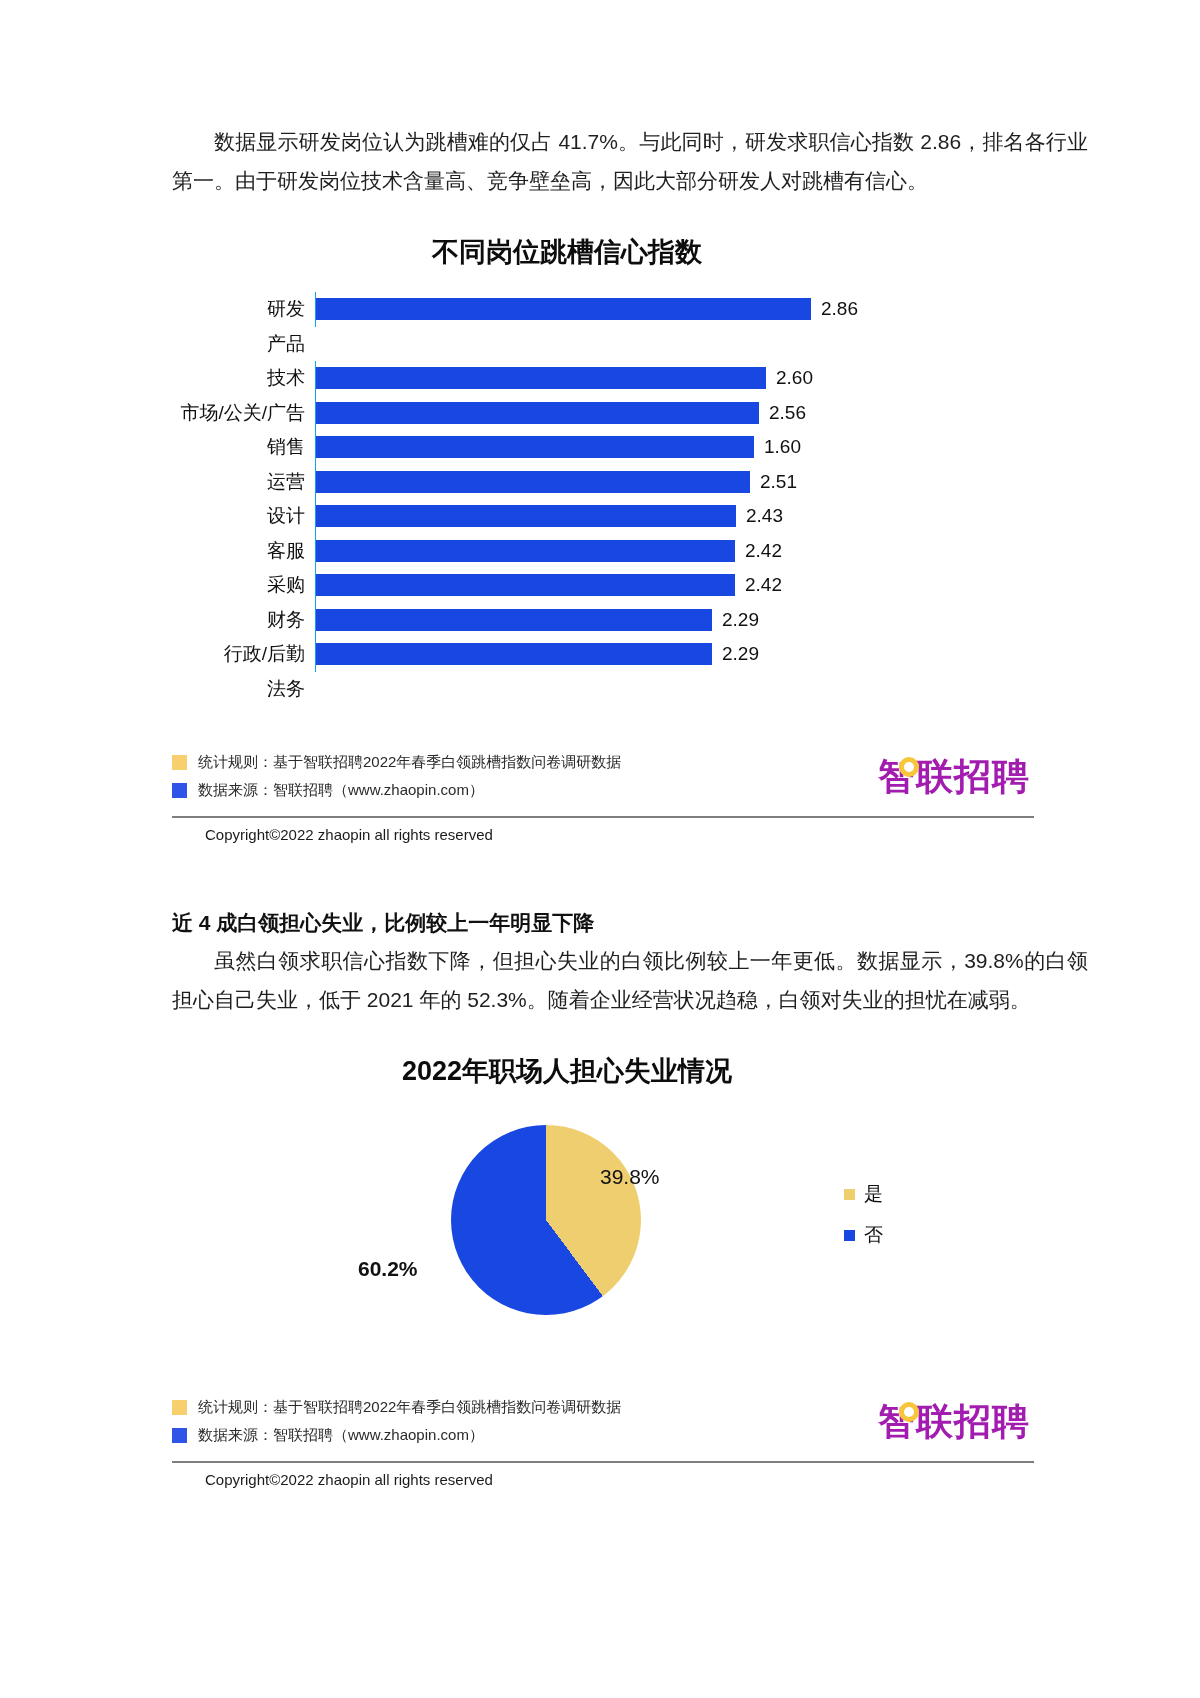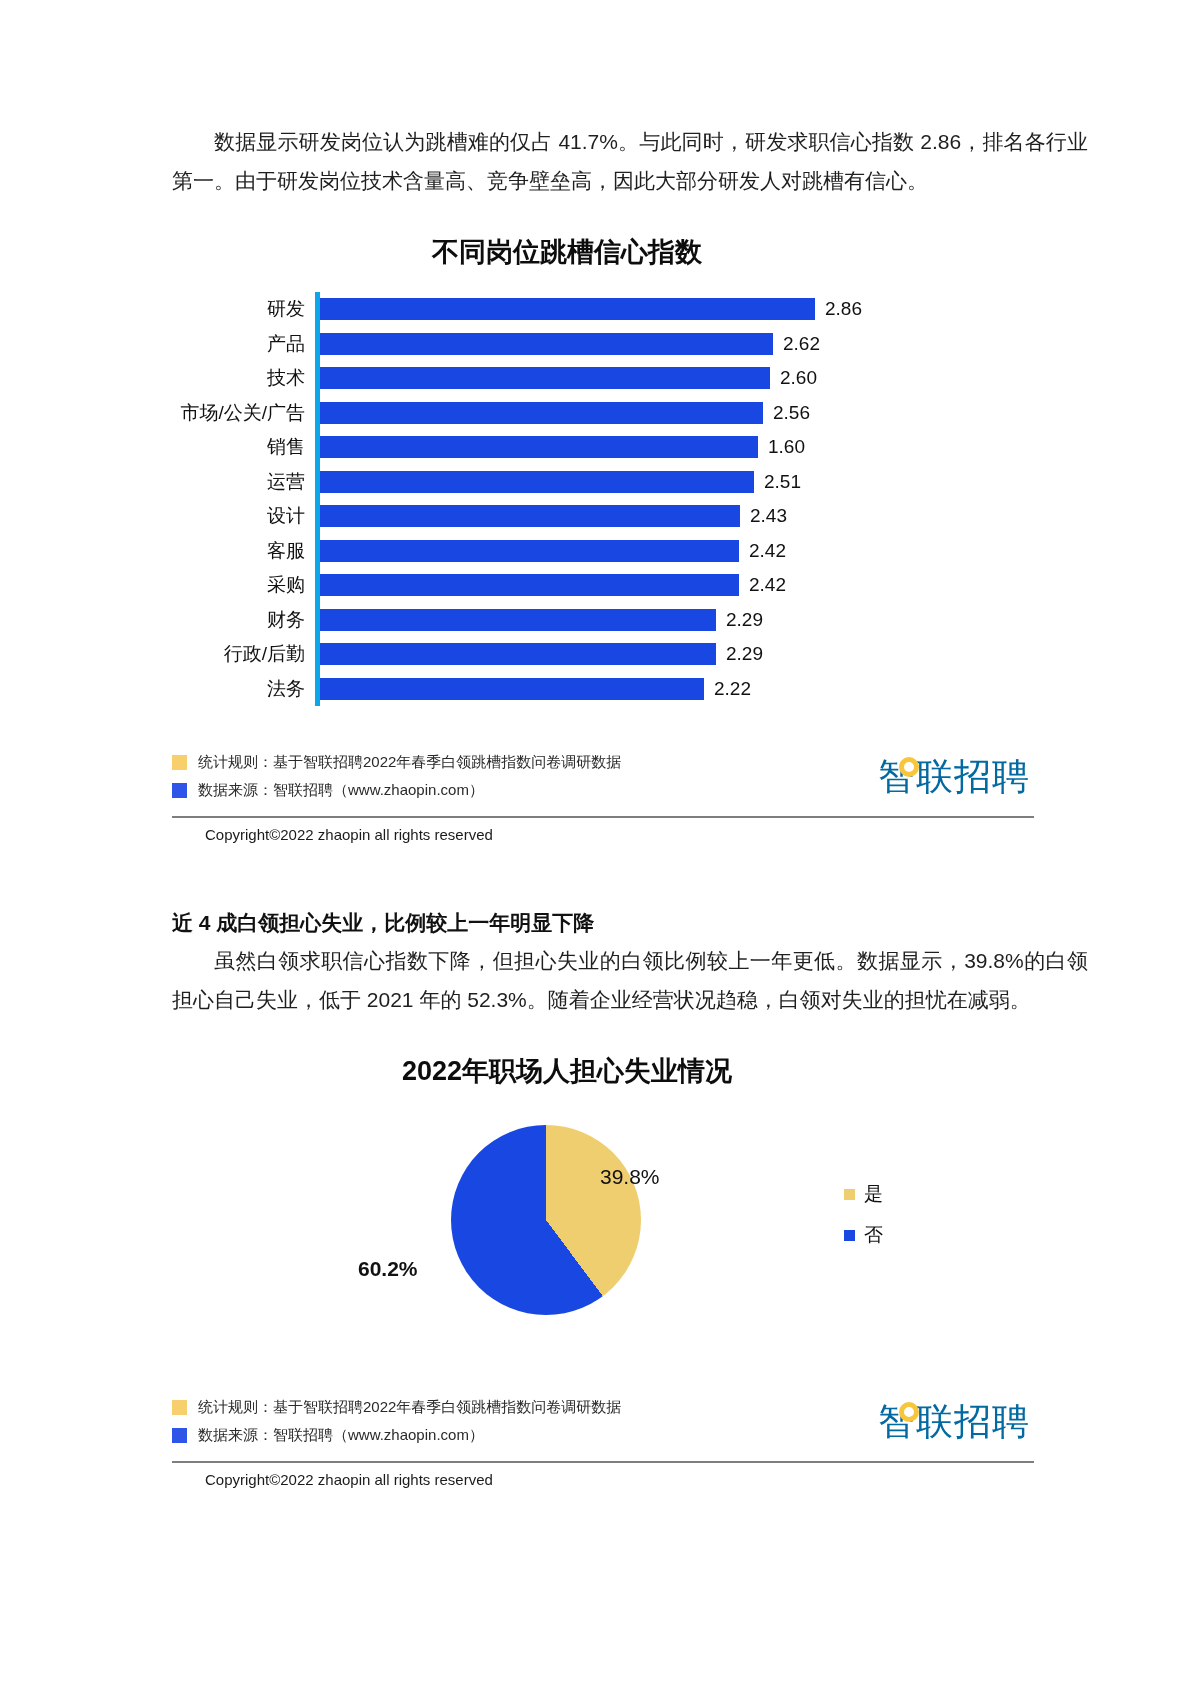--- a/index.html
+++ b/index.html
@@ -28,37 +28,37 @@
 
   
   .bar-chart{margin-top:22px;width:860px;}
   .bar-row{display:flex;align-items:center;height:34.5px;}
   .bar-label{
     width:133px;text-align:right;padding-right:10px;
     font-size:19px;color:#111;flex:none;white-space:nowrap;
   }
   .bar-track{
     position:relative;flex:1;height:100%;
-    border-left:5px solid #0ea5e9;
+    border-left:1px solid #0ea5e9;
     display:flex;align-items:center;
   }
   .bar{height:22px;flex:none;}
   .bar-value{font-size:19px;color:#111;margin-left:10px;white-space:nowrap;}
 
   
   .chart-footer{
     margin-top:42px;width:862px;
     display:flex;justify-content:space-between;align-items:center;
   }
   .footer2{margin-top:64px;}
   .legend-line{display:flex;align-items:center;height:28px;}
   .legend-sq{width:15px;height:15px;flex:none;margin-right:11px;}
   .legend-text{font-size:15px;color:#2a2a2a;white-space:nowrap;}
   .zl-logo{
-    position:relative;font-size:37px;font-weight:400;color:#0369a1;
+    position:relative;font-size:37px;font-weight:700;color:#a21caf;
     letter-spacing:1px;line-height:1;padding-right:4px;white-space:nowrap;
   }
   .zl-ring{
     position:absolute;left:21px;top:-1px;width:10px;height:10px;
     border:5px solid #f7c63c;border-radius:50%;background:#fff;box-sizing:content-box;
   }
   .divider{
     width:862px;border:none;border-top:2px solid #7e7e7e;
     margin:12px 0 8px 0;
   }
@@ -91,24 +91,20 @@
     <div class="bar-chart" id="bar-rows">
         <div class="bar-row">
           <span class="bar-label">研发</span>
           <span class="bar-track">
             <span class="bar" style="width: 495px; background: rgb(24, 71, 226);"></span>
             <span class="bar-value">2.86</span>
           </span>
         </div>
         <div class="bar-row">
           <span class="bar-label">产品</span>
-          <span class="bar-track">
-            <span class="bar" style="width: 453px; background: rgb(24, 71, 226);"></span>
-            <span class="bar-value">2.62</span>
-          </span>
         </div>
         <div class="bar-row">
           <span class="bar-label">技术</span>
           <span class="bar-track">
             <span class="bar" style="width: 450px; background: rgb(24, 71, 226);"></span>
             <span class="bar-value">2.60</span>
           </span>
         </div>
         <div class="bar-row">
           <span class="bar-label">市场/公关/广告</span>
@@ -161,24 +157,20 @@
         </div>
         <div class="bar-row">
           <span class="bar-label">行政/后勤</span>
           <span class="bar-track">
             <span class="bar" style="width: 396px; background: rgb(24, 71, 226);"></span>
             <span class="bar-value">2.29</span>
           </span>
         </div>
         <div class="bar-row">
           <span class="bar-label">法务</span>
-          <span class="bar-track">
-            <span class="bar" style="width: 384px; background: rgb(24, 71, 226);"></span>
-            <span class="bar-value">2.22</span>
-          </span>
         </div>
       </div>
 
     <div class="chart-footer">
       <div>
         <div class="legend-line">
           <span class="legend-sq" style="background: rgb(248, 207, 109);"></span>
           <span class="legend-text">统计规则：基于智联招聘2022年春季白领跳槽指数问卷调研数据</span>
         </div>
         <div class="legend-line">

